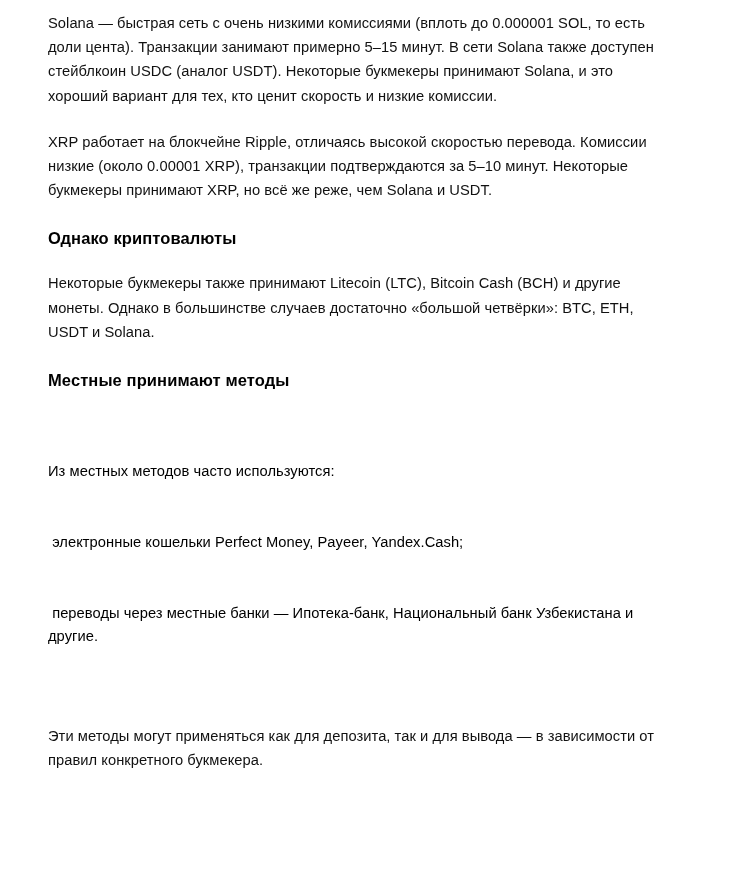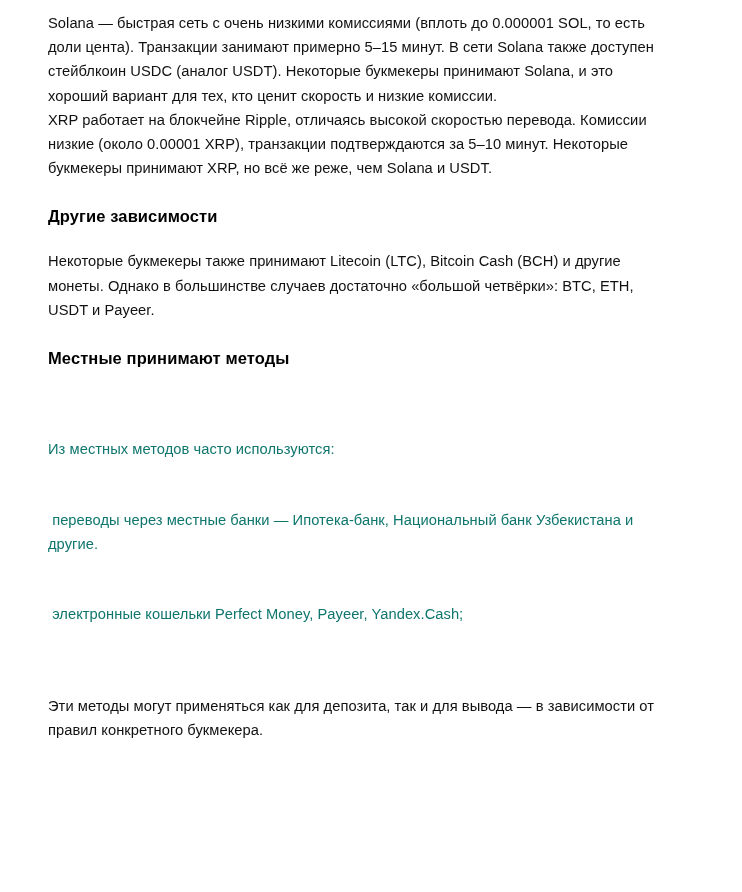--- a/index.html
+++ b/index.html
@@ -49,45 +49,45 @@
     font-weight: bold;
     color: #000000;
     letter-spacing: 0.1px;
   }
 
   
   .list-block {
     margin: 0;
     font-size: 14.7px;
     line-height: 23.6px;
-    color: #0f766e;
+    color: #000000;
     letter-spacing: 0.05px;
     white-space: pre-wrap;
   }
   .list-block .li {
     margin: 0;
   }
 </style>
 </head>
 <body>
 
 <div class="page">
   <div class="content">
 
     <p class="body" style="margin-top:11px;">Solana — быстрая сеть с очень низкими комиссиями (вплоть до 0.000001 SOL, то есть доли цента). Транзакции занимают примерно 5–15 минут. В сети Solana также доступен стейблкоин USDC (аналог USDT). Некоторые букмекеры принимают Solana, и это хороший вариант для тех, кто ценит скорость и низкие комиссии.</p>
 
-    <p class="body" style="">XRP работает на блокчейне Ripple, отличаясь высокой скоростью перевода. Комиссии низкие (около 0.00001 XRP), транзакции подтверждаются за 5–10 минут. Некоторые букмекеры принимают XRP, но всё же реже, чем Solana и USDT.</p>
+    <p class="body" style="margin-top:22px;">XRP работает на блокчейне Ripple, отличаясь высокой скоростью перевода. Комиссии низкие (около 0.00001 XRP), транзакции подтверждаются за 5–10 минут. Некоторые букмекеры принимают XRP, но всё же реже, чем Solana и USDT.</p>
 
-    <h3 class="sub" style="margin-top:25px;">Другие зависимости</h3>
-    <p class="body" style="margin-top:22px;">Некоторые букмекеры также принимают Litecoin (LTC), Bitcoin Cash (BCH) и другие монеты. Однако в большинстве случаев достаточно «большой четвёрки»: BTC, ETH, USDT и Payeer.</p>
+    <h3 class="sub" style="margin-top:25px;">Однако криптовалюты</h3>
+    <p class="body" style="margin-top:22px;">Некоторые букмекеры также принимают Litecoin (LTC), Bitcoin Cash (BCH) и другие монеты. Однако в большинстве случаев достаточно «большой четвёрки»: BTC, ETH, USDT и Solana.</p>
 
     <h3 class="sub" style="margin-top:25px;">Местные принимают методы</h3>
 
     <div class="list-block" style="margin-top:22px;">
       <div class="li">Из местных методов часто используются:</div>
+      <div class="li"> электронные кошельки Perfect Money, Payeer, Yandex.Cash;</div>
       <div class="li"> переводы через местные банки — Ипотека-банк, Национальный банк Узбекистана и другие.</div>
-      <div class="li"> электронные кошельки Perfect Money, Payeer, Yandex.Cash;</div>
     </div>
 
-    <p class="body" style="margin-top:20px;">Эти методы могут применяться как для депозита, так и для вывода — в зависимости от правил конкретного букмекера.</p>
+    <p class="body" style="margin-top:28px;">Эти методы могут применяться как для депозита, так и для вывода — в зависимости от правил конкретного букмекера.</p>
 
   </div>
 </div>
 
 </body></html>

